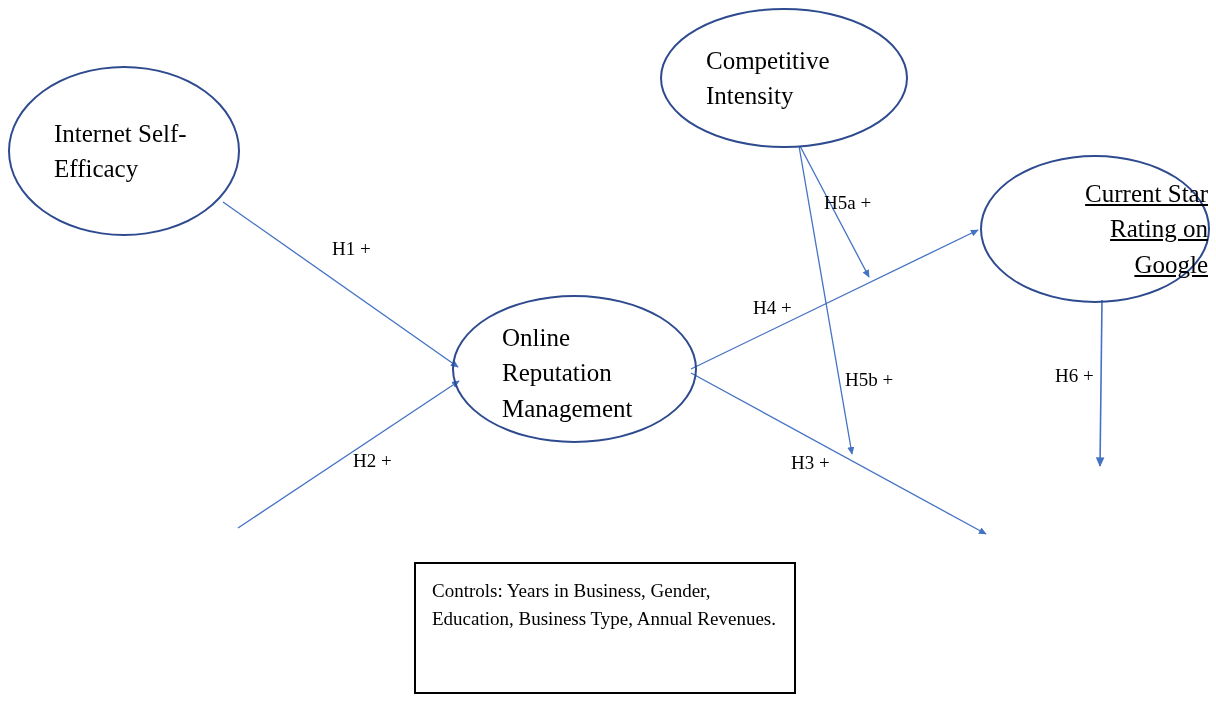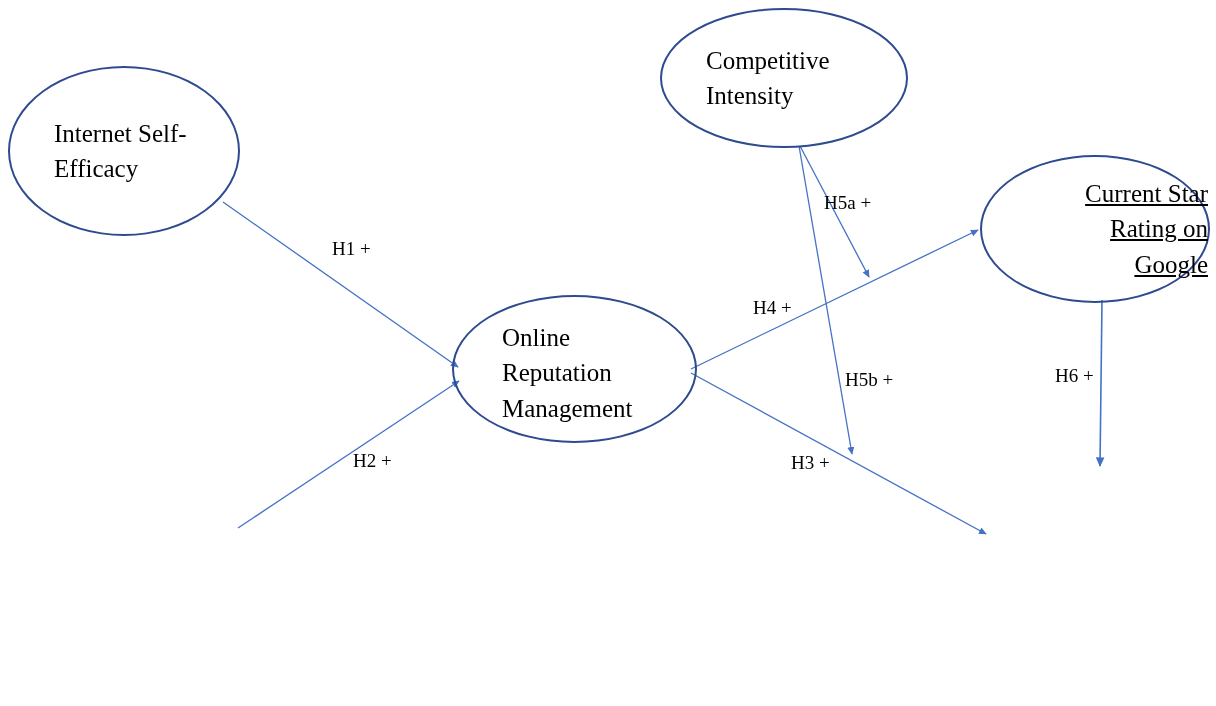--- a/index.html
+++ b/index.html
@@ -118,14 +118,17 @@
 
 
   <div class="edge-label" style="left:332px; top:238px;">H1 +</div>
   <div class="edge-label" style="left:353px; top:450px;">H2 +</div>
   <div class="edge-label" style="left:791px; top:452px;">H3 +</div>
   <div class="edge-label" style="left:753px; top:297px;">H4 +</div>
   <div class="edge-label" style="left:824px; top:192px;">H5a +</div>
   <div class="edge-label" style="left:845px; top:357px;margin-top:12px;">H5b +</div>
   <div class="edge-label" style="left:1055px; top:365px;">H6 +</div>
 
+  <div id="controls-box" style="left:414px; top:562px; width:382px; height:132px;">
+    <div id="controls-text">Controls: Years in Business, Gender, Education, Business Type, Annual Revenues.</div>
+  </div>
 
 </div>
 
 </body></html>

